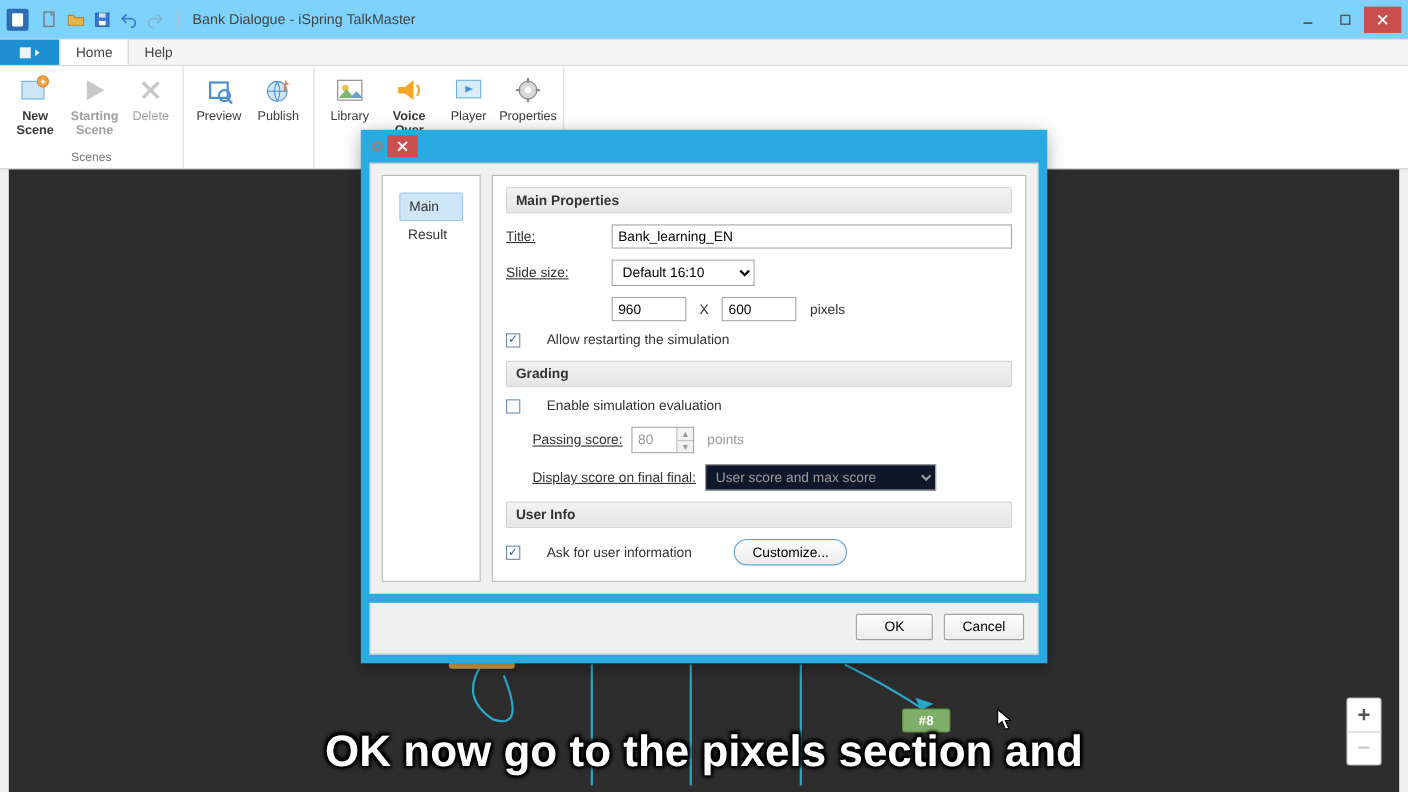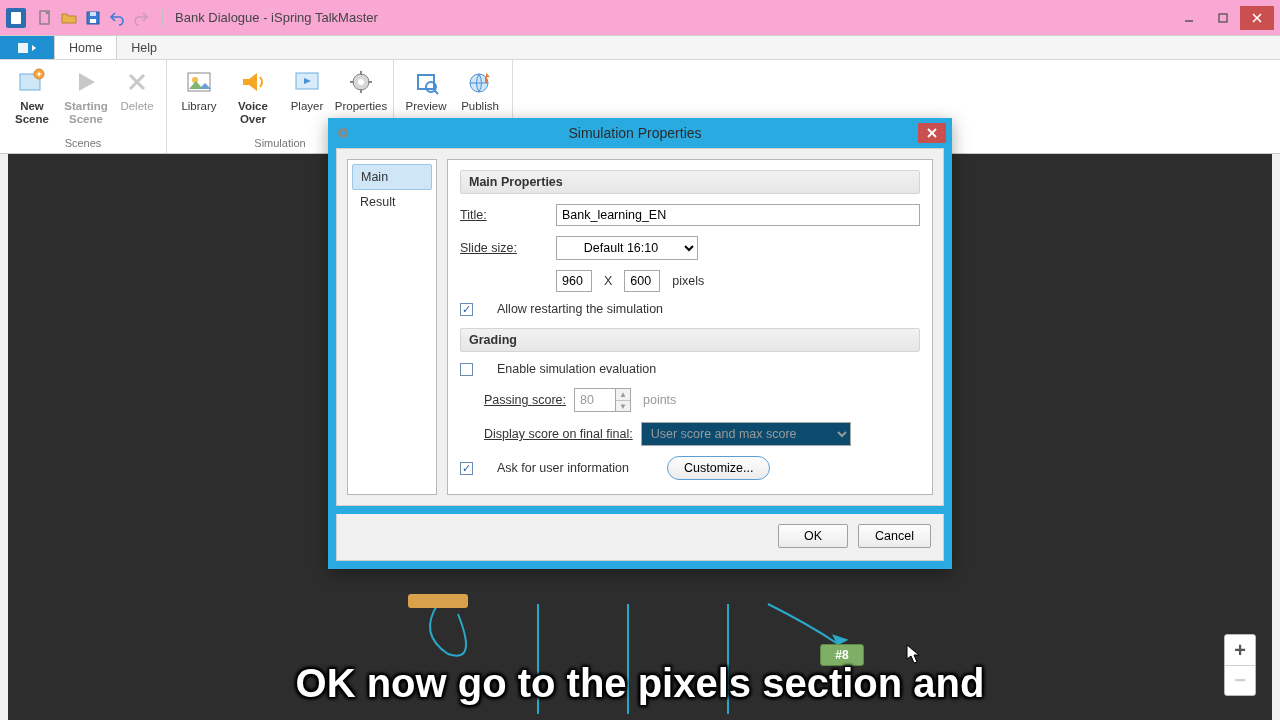--- a/index.html
+++ b/index.html
@@ -1,19 +1,19 @@
 <!DOCTYPE html>
 <html><head>
 <meta charset="utf-8">
 <style>
   * { box-sizing: border-box; font-family: "Segoe UI", Tahoma, sans-serif; }
   body { margin: 0; width: 1280px; height: 720px; overflow: hidden; background: #f0f0f0; position: relative; }
 
   
-  .titlebar { height: 36px; background: #f9a8d4; border-bottom: 1px solid #d0d0d0; display: flex; align-items: center; padding: 0 6px; font-size: 13px; color: #444; }
+  .titlebar { height: 36px; background: #7dd3fc; border-bottom: 1px solid #d0d0d0; display: flex; align-items: center; padding: 0 6px; font-size: 13px; color: #444; }
   .titlebar .app-icon { width: 20px; height: 20px; background: #2e6db0; border-radius: 2px; margin-right: 10px; display:flex; align-items:center; justify-content:center; }
   .titlebar .app-icon-inner { width:10px; height:12px; background:#fff; border-radius:1px; }
   .titlebar .qat { display:flex; gap:6px; align-items:center; margin-right:8px;}
   .titlebar .qat .qat-btn { width:18px; height:18px; display:flex; align-items:center; justify-content:center; border-radius:2px; }
   .titlebar .qat .qat-btn svg { width:16px; height:16px; }
   .titlebar .sep { width:1px; height:18px; background:#c0c0c0; margin:0 4px; }
   .titlebar .title-text { margin-left:8px; }
   .titlebar .win-controls { margin-left:auto; display:flex; }
   .titlebar .win-btn { width:34px; height:24px; display:flex; align-items:center; justify-content:center; }
   .titlebar .win-btn.close { background:#c9504f; color:#fff; }
@@ -52,34 +52,34 @@
   
   .caption { position:absolute; left:0; right:0; bottom:14px; text-align:center; font-size:40px; font-weight:600; color:#fff; text-shadow: 2px 2px 3px #000, -2px -2px 3px #000, 2px -2px 3px #000, -2px 2px 3px #000; pointer-events:none; }
 
   
   .dialog { position:absolute; left:328px; top:118px; width:624px; background:#29abe2; padding:0; box-shadow:0 4px 16px rgba(0,0,0,.35); }
   .dialog-titlebar { height:30px; display:flex; align-items:center; padding:0 6px; }
   .dialog-titlebar .dlg-icon { width:18px; height:18px; display:flex; align-items:center; justify-content:center; }
   .dialog-titlebar .dlg-title { flex:1; text-align:center; font-size:14px; color:#2b2b2b; }
   .dialog-titlebar .dlg-close { width:28px; height:20px; background:#c9504f; display:flex; align-items:center; justify-content:center; color:#fff; }
   .dialog-body { background:#f0f0f0; margin:0 8px 8px 8px; padding:10px; display:flex; gap:10px; border:1px solid #cfcfcf; }
-  .dlg-nav { width:132px; border:1px solid #b8b8b8; background:#fff; padding:4px; }
+  .dlg-nav { width:132px; border:1px solid #b8b8b8; background:#fff; padding:15px; }
   .dlg-nav .nav-item { padding:5px 8px; font-size:12.5px; color:#333; border-radius:2px; }
   .dlg-nav .nav-item.active { background:#cfe6f7; border:1px solid #9cc8e6; }
   .dlg-main { flex:1; border:1px solid #b8b8b8; background:#fff; padding:10px 12px; font-size:12.5px; color:#333; }
   .section-head { background:linear-gradient(#f2f2f2,#e6e6e6); border:1px solid #d4d4d4; border-radius:2px; padding:4px 8px; font-weight:600; font-size:12.5px; margin:0 0 10px 0; }
   .form-row { display:flex; align-items:center; margin:6px 0 10px 0; gap:8px; }
   .form-row > label { width:88px; color:#333;text-decoration:underline; }
   .form-row.indent { padding-left:24px; }
   .form-row.disabled { color:#9a9a9a; }
-  .form-row.disabled input, .form-row.disabled select { color:#9a9a9a; background:#0c4a6e; }
+  .form-row.disabled input, .form-row.disabled select { color:#9a9a9a; background:#0f172a; }
   input[type=text].field, select.field { border:1px solid #a8a8a8; padding:3px 5px; font-size:12.5px; background:#fff; }
   .title-field { width:364px; }
-  .select-size { width:142px; height:24px;text-align:center; }
-  .num-small { width:36px; text-align:left; }
+  .select-size { width:130px; height:24px; }
+  .num-small { width:68px; text-align:left; }
   .x-sep { padding:0 4px; }
   .units { margin-left:4px; }
   .chk-row { display:flex; align-items:center; gap:24px; margin:4px 0 12px 0; }
   .chk { width:13px; height:13px; border:1px solid #6b8bb0; background:#fff; display:inline-flex; align-items:center; justify-content:center; }
   .chk.checked::after { content:"✓"; font-size:11px; color:#2a5dab; line-height:1; }
   .spin { display:flex; }
   .spin .num-small { width:42px; }
   .spin .spin-btns { display:flex; flex-direction:column; border:1px solid #a8a8a8; border-left:none; }
   .spin .spin-btns span { width:14px; height:11px; font-size:8px; display:flex; align-items:center; justify-content:center; background:#f2f2f2; }
   .spin .spin-btns span + span { border-top:1px solid #c4c4c4; }
@@ -195,20 +195,48 @@
               <line x1="4" y1="4" x2="18" y2="18" stroke="#c8c8c8" stroke-width="3"></line>
               <line x1="18" y1="4" x2="4" y2="18" stroke="#c8c8c8" stroke-width="3"></line>
             </svg>
           </div>
         <span>Delete</span>
       </div>
     </div>
     <div class="grp-label">Scenes</div>
   </div>
 
+  <div class="ribbon-group" style="border-right:1px solid #dcdcdc;">
+    <div class="items">
+      <div class="ribbon-btn">
+        <div class="icon-slot">
+            <svg width="28" height="26">
+              <rect x="6" y="6" width="16" height="14" fill="none" stroke="#4a90d2" stroke-width="2"></rect>
+              <circle cx="19" cy="18" r="5" fill="none" stroke="#4a90d2" stroke-width="2"></circle>
+              <line x1="22" y1="21" x2="26" y2="25" stroke="#4a90d2" stroke-width="2"></line>
+            </svg>
+          </div>
+        <span>Preview</span>
+      </div>
+      <div class="ribbon-btn">
+        <div class="icon-slot">
+            <svg width="28" height="26">
+              <circle cx="13" cy="14" r="9" fill="#cfe6f7" stroke="#4a90d2"></circle>
+              <path d="M13 5 Q18 14 13 23 Q8 14 13 5" fill="none" stroke="#4a90d2"></path>
+              <line x1="4" y1="14" x2="22" y2="14" stroke="#4a90d2"></line>
+              <path d="M20 4 L24 8 L20 8 Z" fill="#e37a3a"></path>
+              <line x1="20" y1="8" x2="20" y2="14" stroke="#e37a3a" stroke-width="2"></line>
+            </svg>
+          </div>
+        <span>Publish</span>
+      </div>
+    </div>
+    <div class="grp-label">&nbsp;</div>
+  </div>
+
   <div class="ribbon-group">
     <div class="items">
       <div class="ribbon-btn">
         <div class="icon-slot">
             <svg width="28" height="26">
               <rect x="3" y="4" width="22" height="18" fill="#fff" stroke="#888"></rect>
               <circle cx="10" cy="11" r="3" fill="#f0c04a"></circle>
               <path d="M4 20 L11 12 L18 20 Z" fill="#7fb66f"></path>
               <path d="M14 20 L20 14 L26 20 Z" fill="#6aa0d0"></path>
             </svg>
@@ -244,48 +272,20 @@
                 <line x1="14" y1="20" x2="14" y2="24"></line>
                 <line x1="3" y1="13" x2="7" y2="13"></line>
                 <line x1="21" y1="13" x2="25" y2="13"></line>
               </g>
             </svg>
           </div>
         <span>Properties</span>
       </div>
     </div>
     <div class="grp-label">Simulation</div>
-  </div>
-
-  <div class="ribbon-group" style="border-right:1px solid #dcdcdc;">
-    <div class="items">
-      <div class="ribbon-btn">
-        <div class="icon-slot">
-            <svg width="28" height="26">
-              <rect x="6" y="6" width="16" height="14" fill="none" stroke="#4a90d2" stroke-width="2"></rect>
-              <circle cx="19" cy="18" r="5" fill="none" stroke="#4a90d2" stroke-width="2"></circle>
-              <line x1="22" y1="21" x2="26" y2="25" stroke="#4a90d2" stroke-width="2"></line>
-            </svg>
-          </div>
-        <span>Preview</span>
-      </div>
-      <div class="ribbon-btn">
-        <div class="icon-slot">
-            <svg width="28" height="26">
-              <circle cx="13" cy="14" r="9" fill="#cfe6f7" stroke="#4a90d2"></circle>
-              <path d="M13 5 Q18 14 13 23 Q8 14 13 5" fill="none" stroke="#4a90d2"></path>
-              <line x1="4" y1="14" x2="22" y2="14" stroke="#4a90d2"></line>
-              <path d="M20 4 L24 8 L20 8 Z" fill="#e37a3a"></path>
-              <line x1="20" y1="8" x2="20" y2="14" stroke="#e37a3a" stroke-width="2"></line>
-            </svg>
-          </div>
-        <span>Publish</span>
-      </div>
-    </div>
-    <div class="grp-label">&nbsp;</div>
   </div>
 </div>
 
 <div class="canvas">
   <svg class="flow">
     <g stroke="#2aa8c9" stroke-width="2" fill="none">
       <path d="M430 450 Q410 480 440 500 Q470 510 450 460"></path>
       <line x1="530" y1="450" x2="530" y2="560"></line>
       <line x1="620" y1="450" x2="620" y2="560"></line>
       <line x1="720" y1="450" x2="720" y2="560"></line>
@@ -310,21 +310,20 @@
 </div>
 
 <div class="dialog">
   <div class="dialog-titlebar">
     <div class="dlg-icon">
         <svg width="16" height="16">
           <circle cx="8" cy="8" r="5" fill="#888"></circle>
           <circle cx="8" cy="8" r="2" fill="#29abe2"></circle>
         </svg>
       </div>
-    <div class="dlg-title">Simulation Properties</div>
     <div class="dlg-close">
         <svg width="12" height="12">
           <line x1="2" y1="2" x2="10" y2="10" stroke="#fff" stroke-width="1.8"></line>
           <line x1="10" y1="2" x2="2" y2="10" stroke="#fff" stroke-width="1.8"></line>
         </svg>
       </div>
   </div>
 
   <div class="dialog-body-wrap">
     <div class="dialog-body">
@@ -379,20 +378,21 @@
           <span class="units">points</span>
         </div>
 
         <div class="form-row indent disabled">
           <label style="width:auto;">Display score on final final:</label>
           <select class="field final-select">
             <option>User score and max score</option>
           </select>
         </div>
 
+        <div class="section-head">User Info</div>
 
         <div class="chk-row" style="margin-bottom:4px;">
           <span class="chk checked"></span>
           <span>Ask for user information</span>
           <button class="btn primary-outline" style="margin-left:14px;">Customize...</button>
         </div>
       </div>
     </div>
 
     <div class="dialog-footer">

